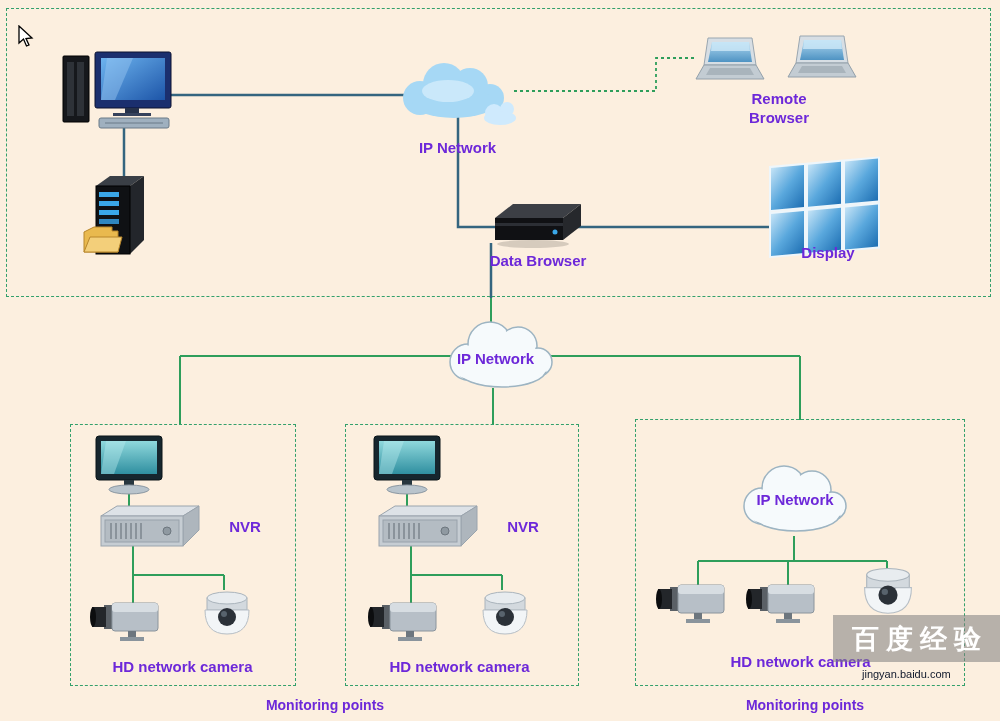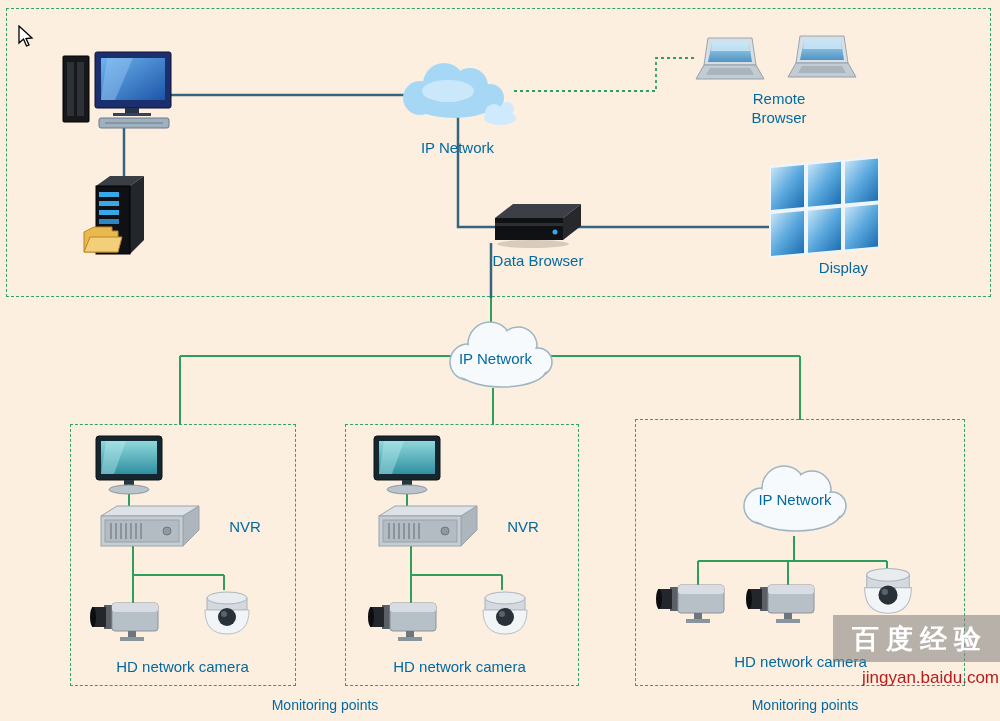--- a/index.html
+++ b/index.html
@@ -5,31 +5,31 @@
   html,body { margin:0; padding:0; }
   .canvas {
     position:relative; width:1000px; height:721px;
     background:#fcefdf; overflow:hidden;
     font-family:"Liberation Sans", sans-serif;
   }
   .region { position:absolute; border:1.6px dashed #33a06b; box-sizing:border-box; }
   .icon { position:absolute; line-height:0; }
   .connectors { position:absolute; left:0; top:0; }
   .lbl {
-    position:absolute; color:#0369a1; font-size:15px;
-    text-align:center; line-height:1.25;
+    position:absolute; color:#6d28d9; font-size:15px;
+    text-align:center; line-height:1.25;font-weight:bold;
   }
   .lbl.small { font-size:14px; }
   .wm-box {
     position:absolute; background:rgba(125,125,125,0.55);
     color:#ffffff; font-size:27px; font-weight:bold;
     display:flex; align-items:center; justify-content:center;
     letter-spacing:7px; white-space:nowrap; overflow:hidden;
   }
-  .wm-url { position:absolute; color:#b91c1c; font-size:17px; }
+  .wm-url { position:absolute; color:#0f172a; font-size:11px; }
 </style>
 </head>
 <body>
 
 <div class="canvas">
 
   <svg width="0" height="0" style="position:absolute">
     <defs>
       <linearGradient id="g-screen" x1="0" y1="0" x2="1" y2="1">
         <stop offset="0" stop-color="#6db4ef"></stop>
@@ -346,21 +346,21 @@
       <ellipse cx="31" cy="12" rx="20" ry="6" fill="#e8ecef" stroke="#aab4bc"></ellipse>
       <path d="M 9 24 Q 9 48 31 48 Q 53 48 53 24 Z" fill="#f2f5f7" stroke="#b6bec5"></path>
       <circle cx="31" cy="31" r="9" fill="#2b3138"></circle>
       <circle cx="28" cy="28" r="3" fill="#58636d"></circle>
     </svg>
   </div>
 
   <div class="lbl" style="left:395px; top:139px; width:125px;">IP Network</div>
   <div class="lbl" style="left:478px; top:252px; width:120px;">Data Browser</div>
   <div class="lbl" style="left:737px; top:90px;  width:84px;">Remote Browser</div>
-  <div class="lbl" style="left:788px; top:259px; width:80px;text-align:right;">Display</div>
+  <div class="lbl" style="left:788px; top:244px; width:80px;">Display</div>
   <div class="lbl" style="left:433px; top:350px; width:125px;">IP Network</div>
 
   <div class="lbl" style="left:205px; top:518px; width:80px;">NVR</div>
   <div class="lbl" style="left:75px;  top:658px; width:215px;">HD network camera</div>
   <div class="lbl" style="left:483px; top:518px; width:80px;">NVR</div>
   <div class="lbl" style="left:352px; top:658px; width:215px;">HD network camera</div>
   <div class="lbl" style="left:730px; top:491px; width:130px;">IP Network</div>
   <div class="lbl" style="left:688px; top:653px; width:225px;">HD network camera</div>
 
   <div class="lbl small" style="left:225px; top:697px; width:200px;">Monitoring points</div>

